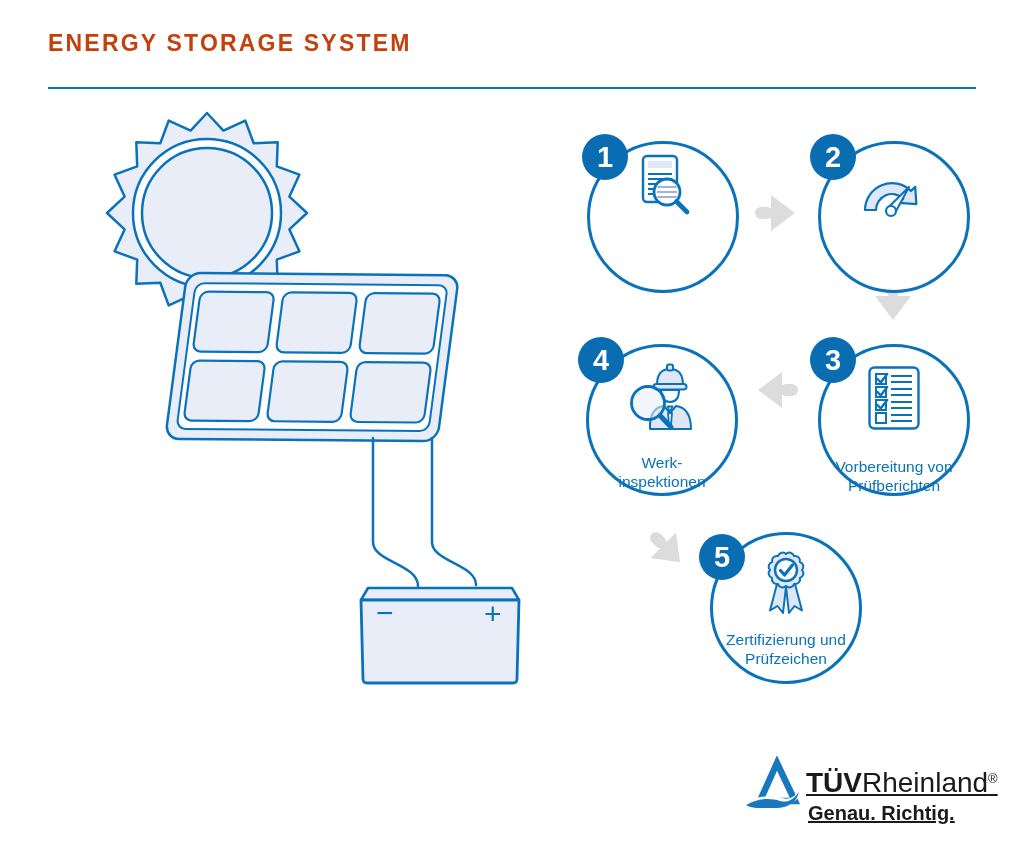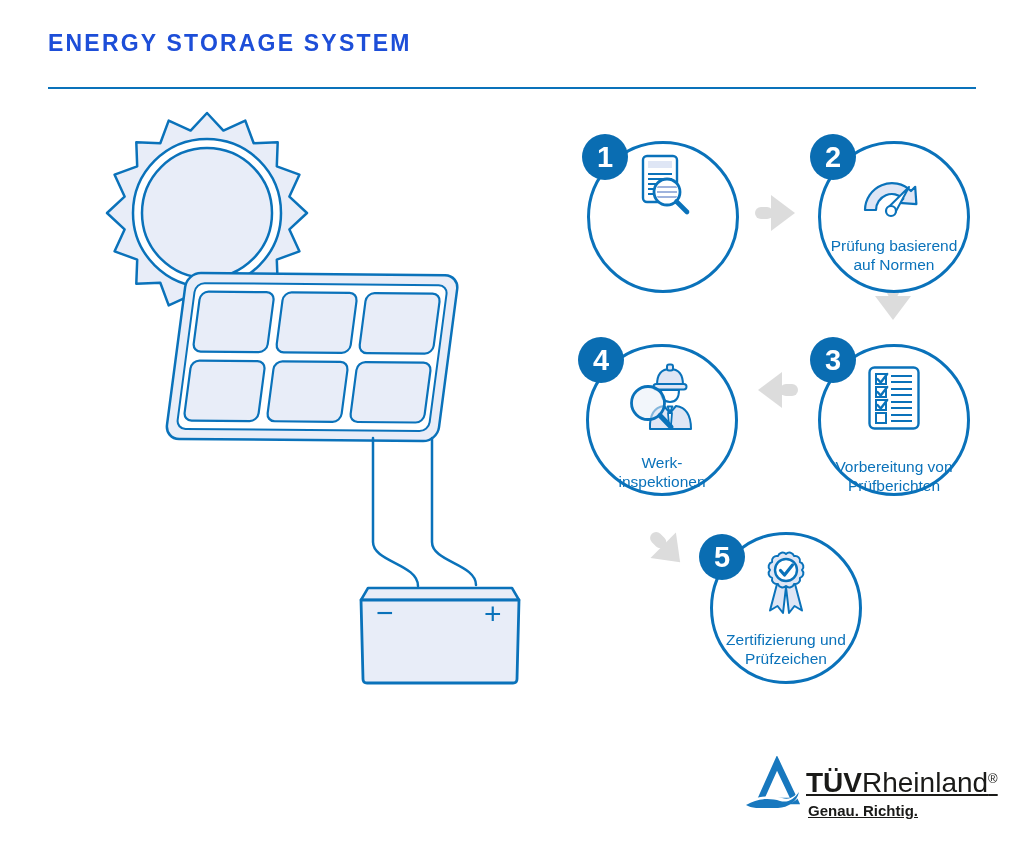--- a/index.html
+++ b/index.html
@@ -1,37 +1,37 @@
 <!DOCTYPE html>
 <html><head>
 <meta charset="utf-8">
 <style>
   html,body{margin:0;padding:0;background:#fff;}
   .canvas{position:relative;width:1024px;height:867px;background:#ffffff;
           font-family:"Liberation Sans",sans-serif;overflow:hidden;}
   .title{position:absolute;left:48px;top:30px;font-size:23px;font-weight:bold;
-         letter-spacing:2.2px;color:#1d4ed8;}
+         letter-spacing:2.2px;color:#c2410c;}
   .rule{position:absolute;left:48px;top:87px;width:928px;border-top:2px solid #0a72ba;}
   .illustration{position:absolute;left:70px;top:100px;width:480px;height:600px;}
   .step-circle{position:absolute;width:152px;height:152px;border:3px solid #0a72ba;
                border-radius:50%;background:#fff;box-sizing:border-box;}
   .step-icon{position:absolute;left:50%;transform:translateX(-50%);}
   .step-label{position:absolute;left:0;width:100%;text-align:center;
               font-size:15.5px;line-height:19px;color:#0a72ba;}
   .badge{position:absolute;width:46px;height:46px;border-radius:50%;background:#0a6db2;
          color:#fff;font-size:29px;font-weight:bold;display:flex;align-items:center;
          justify-content:center;z-index:3;}
   .flow-arrow{position:absolute;width:44px;height:40px;}
   .logo-mark{position:absolute;left:744px;top:756px;width:56px;height:52px;}
   .logo-text{position:absolute;left:806px;top:765px;color:#1a1a18;white-space:nowrap;text-decoration:underline;}
   .logo-main{font-size:28px;line-height:28px;}
   .logo-bold{font-weight:bold;}
   .logo-reg{font-weight:normal;}
   .logo-r{font-size:13px;vertical-align:9px;}
-  .logo-tagline{margin-top:5px;margin-left:2px;font-size:15px;font-weight:bold;}
+  .logo-tagline{margin-top:5px;margin-left:2px;font-size:20px;font-weight:bold;}
 </style>
 </head>
 <body>
 
 <div class="canvas">
 
   <div class="title">ENERGY STORAGE SYSTEM</div>
   <div class="rule"></div>
 
   <svg class="illustration" viewBox="0 0 480 600" xmlns="http://www.w3.org/2000/svg">
@@ -111,24 +111,20 @@
   <div class="badge" style="left:582px;top:134px;">
     <span>1</span>
   </div>
 
   <div class="step-circle" style="left:818px;top:141px;">
     <svg class="step-icon" style="top:22px;" width="70" height="58" viewBox="0 0 70 58">
       <path d="M6,44 A27,27 0 0 1 52,25 L56.2,20.8 L57.4,38.1 L40.1,36.9 L44.3,32.7 A16,16 0 0 0 17,44 Z" fill="#dfe6f5" stroke="#0a72ba" stroke-width="2.2" stroke-linejoin="round"></path>
       <polygon points="50,21 35.6,47.7 28.4,42.3" fill="#fff" stroke="#0a72ba" stroke-width="2" stroke-linejoin="round"></polygon>
       <circle cx="32" cy="45" r="5" fill="#fff" stroke="#0a72ba" stroke-width="2.2"></circle>
     </svg>
-    <div class="step-label" style="top:92px;">
-      <span>Prüfung basierend</span><br>
-      <span>auf Normen</span>
-    </div>
   </div>
   <div class="badge" style="left:810px;top:134px;">
     <span>2</span>
   </div>
 
   <div class="step-circle" style="left:818px;top:344px;">
     <svg class="step-icon" style="top:18px;" width="54" height="66" viewBox="0 0 54 66">
       <rect x="2.5" y="2.5" width="49" height="61" rx="5" fill="#fff" stroke="#0a72ba" stroke-width="2.4"></rect>
       <g stroke="#0a72ba" stroke-width="2" fill="#fff">
         <rect x="9" y="9" width="10" height="10"></rect>

